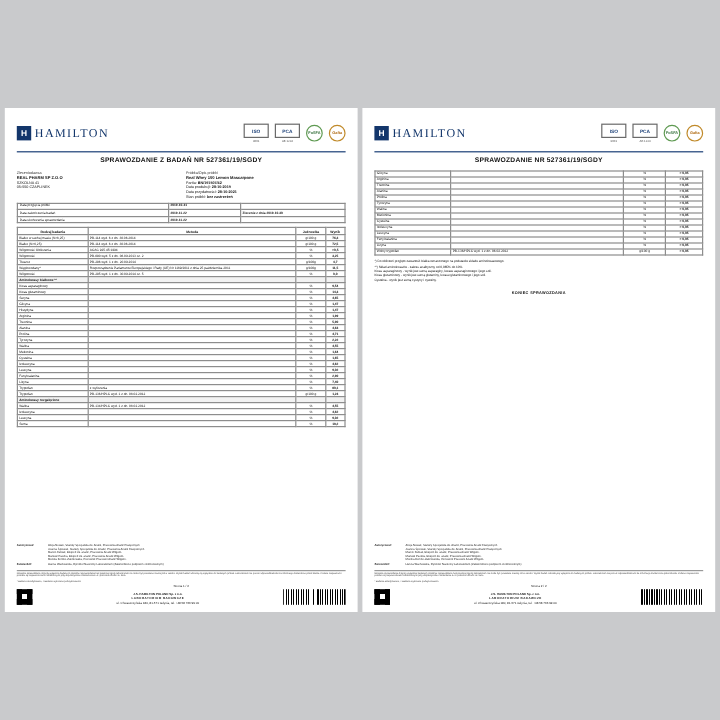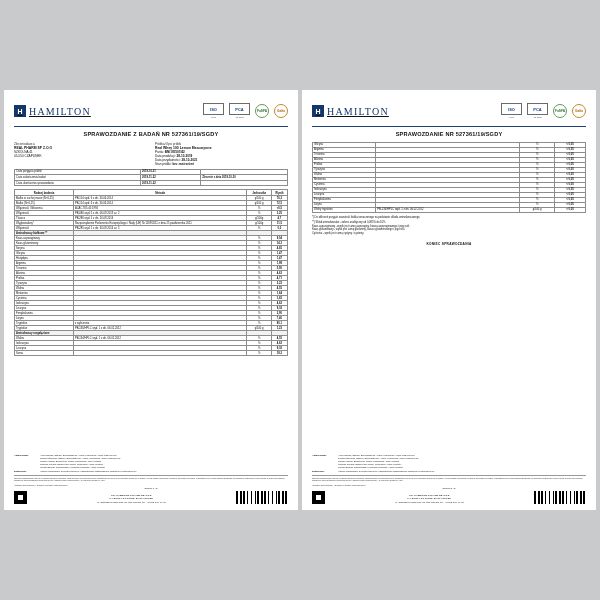--- a/index.html
+++ b/index.html
@@ -1,21 +1,21 @@
 <!DOCTYPE html>
 <html><head>
 <meta charset="utf-8">
 <style>
   html,body{margin:0;padding:0;background:#c9cacc;}
   body{width:600px;height:600px;overflow:hidden;font-family:"Liberation Sans",sans-serif;}
   .sheetwrap{position:absolute;top:90px;left:0;width:600px;height:420px;display:flex;gap:4px;padding:0 4px;box-sizing:border-box;}
   .page{background:#ffffff;width:296px;height:420px;position:relative;box-sizing:border-box;padding:8px 10px 0 10px;font-size:3.1px;color:#111;}
   
   .hdr{display:flex;align-items:center;justify-content:space-between;height:26px;}
-  .logo{display:flex;align-items:center;gap:3px;text-decoration:underline;}
+  .logo{display:flex;align-items:center;gap:3px;}
   .logo .mark{width:12px;height:12px;background:#13366b;color:#fff;font-size:7px;display:flex;align-items:center;justify-content:center;font-weight:bold;}
   .logo .word{font-size:10px;letter-spacing:1.2px;color:#13366b;font-family:"Liberation Serif",serif;}
   .certs{display:flex;align-items:center;gap:5px;}
   .cert{display:flex;flex-direction:column;align-items:center;justify-content:center;font-size:3px;color:#333;}
   .cert .badge{width:19px;height:10px;border:0.6px solid #6a6a6a;display:flex;align-items:center;justify-content:center;font-size:4px;font-weight:bold;color:#1b3f77;background:#fff;}
   .cert .sub{font-size:2.4px;color:#555;margin-top:0.5px;}
   .cert.round .badge{border-radius:50%;width:12px;height:12px;font-size:3.2px;color:#b06a12;border-color:#c08a2a;}
   .cert.round2 .badge{border-radius:50%;width:12px;height:12px;font-size:3.2px;color:#2d6a34;border-color:#5f9a52;}
   .rule{height:0.6px;background:#1b3f77;margin:2px 0 4px 0;}
   .title{text-align:center;font-size:5.6px;font-weight:bold;letter-spacing:0.2px;margin:1px 0 5px 0;}

